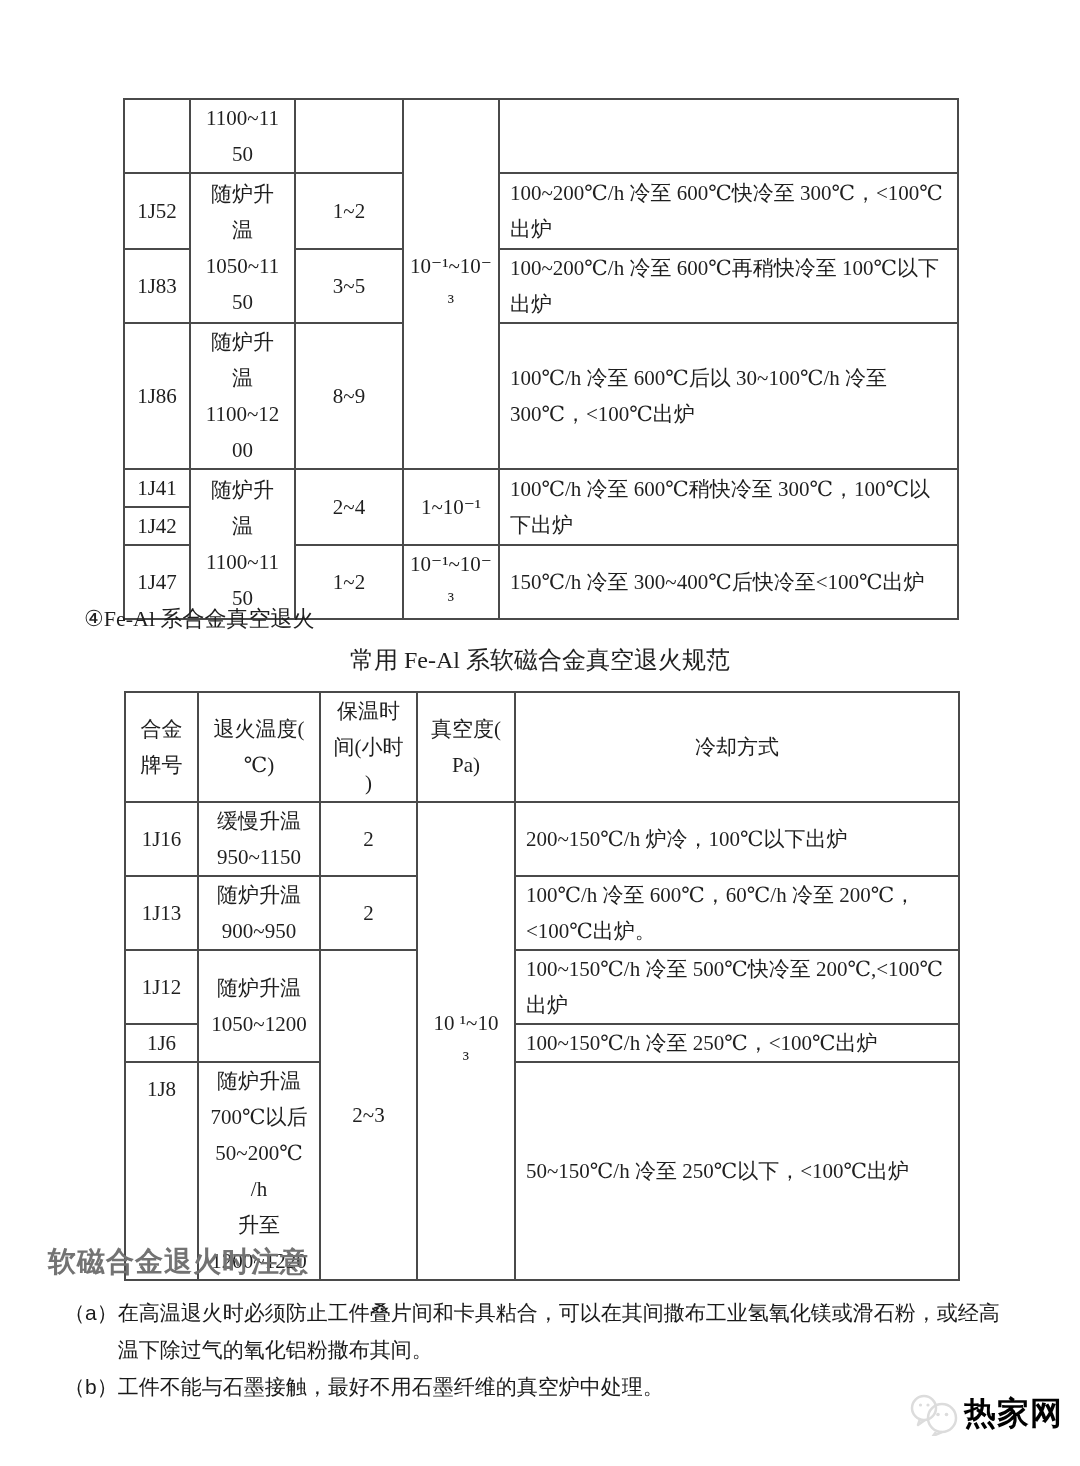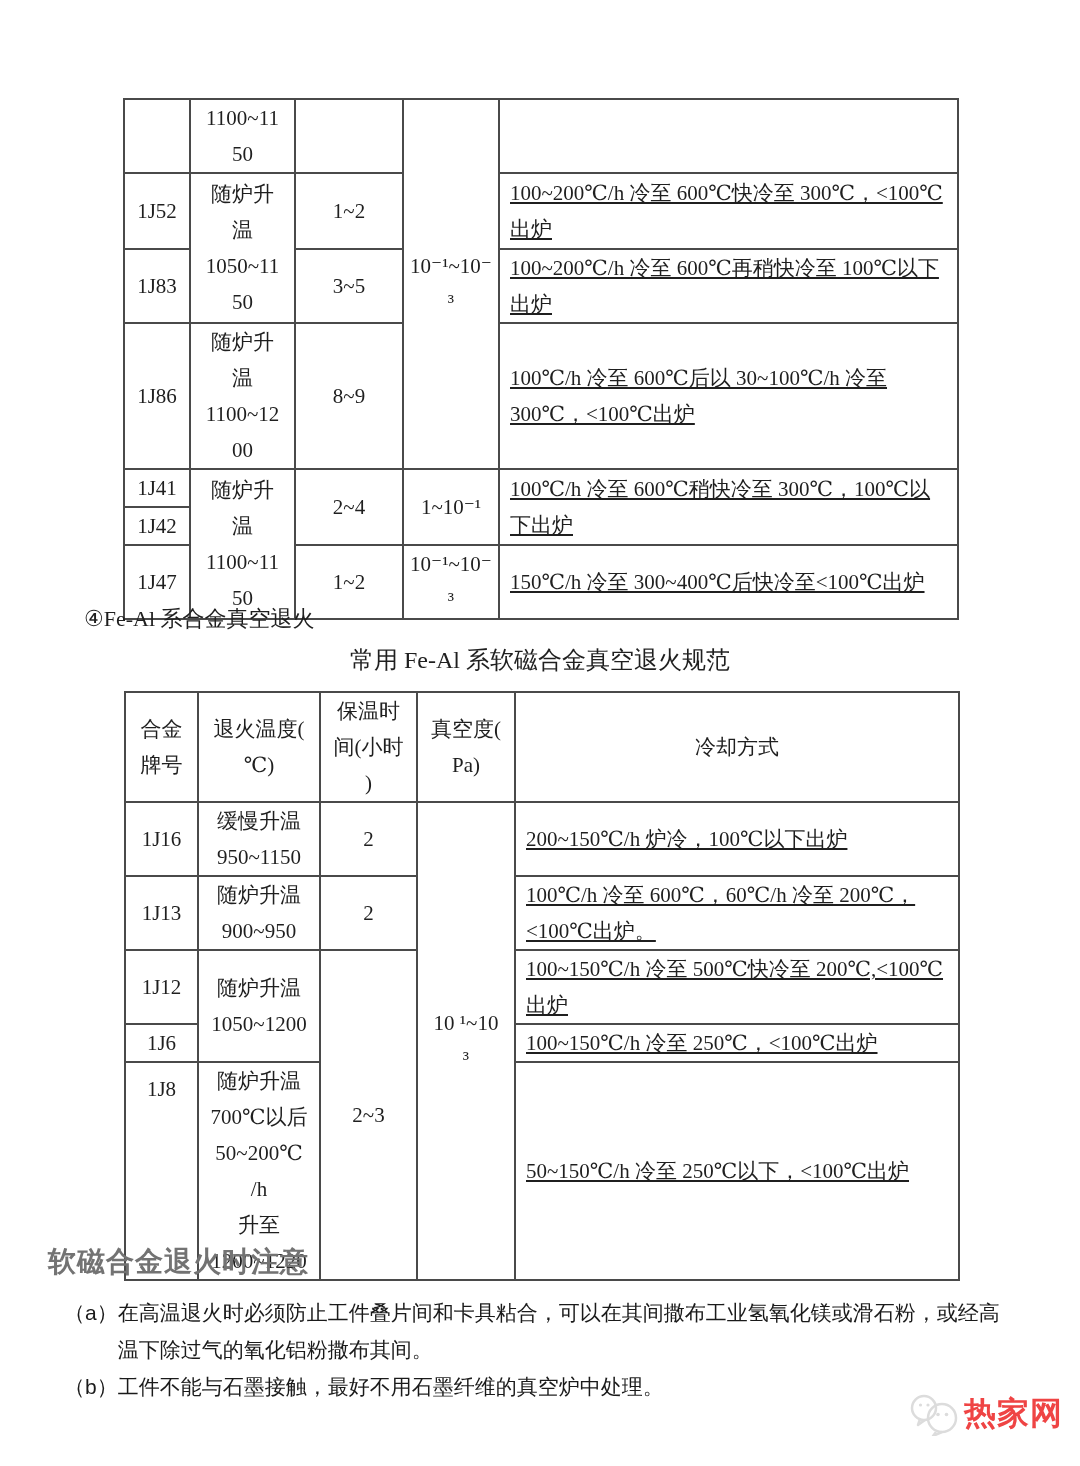--- a/index.html
+++ b/index.html
@@ -2,37 +2,37 @@
 <html><head>
 <meta charset="utf-8">
 <style>
   html,body{margin:0;padding:0;background:#ffffff;}
   #page{position:relative;width:1072px;height:1466px;background:#ffffff;overflow:hidden;
         font-family:"Liberation Serif","DejaVu Serif",serif;color:#1f1f1f;}
   table.grid{position:absolute;border-collapse:collapse;table-layout:fixed;}
   table.grid td,table.grid th{border:2px solid #4a4a4a;font-weight:normal;
         font-size:21px;line-height:36px;text-align:center;vertical-align:middle;
         white-space:pre-line;padding:0 5px;overflow:hidden;}
-  table.grid td.cool{text-align:left;padding:0 10px;text-decoration:underline;}
+  table.grid td.cool{text-align:left;padding:0 10px;}
   #t1{left:123px;top:98px;width:834px;}
   #t2{left:124px;top:691px;width:834px;}
   .heading4{position:absolute;left:84px;top:604px;font-size:22px;}
   .t2title{position:absolute;left:0;top:644px;width:1080px;text-align:center;font-size:24px;font-family:Liberation Serif, serif;}
   .notice-heading{position:absolute;left:48px;top:1243px;
         font-family:"Liberation Sans","DejaVu Sans",sans-serif;
         font-weight:bold;font-size:28px;letter-spacing:1px;color:#737373;}
   .note{position:absolute;left:64px;width:948px;display:flex;
         font-family:"Liberation Sans","DejaVu Sans",sans-serif;
         font-size:21px;line-height:37px;color:#1a1a1a;}
   .note .marker{flex:0 0 44px;}
   .note .ntext{flex:1;max-width:902px;}
   #note-a{top:1294px;}
   #note-b{top:1368px;}
   .watermark{position:absolute;left:908px;top:1392px;display:flex;align-items:center;
-        color:#ef4444;font-family:"Liberation Sans","DejaVu Sans",sans-serif;}
+        color:#000000;font-family:"Liberation Sans","DejaVu Sans",sans-serif;}
   .watermark .wm-text{font-size:32px;font-weight:bold;letter-spacing:1px;margin-left:4px;}
 </style>
 </head>
 <body>
 
 <div id="page">
 
   <table class="grid" id="t1">
     <colgroup>
       <col style="width:66px">

